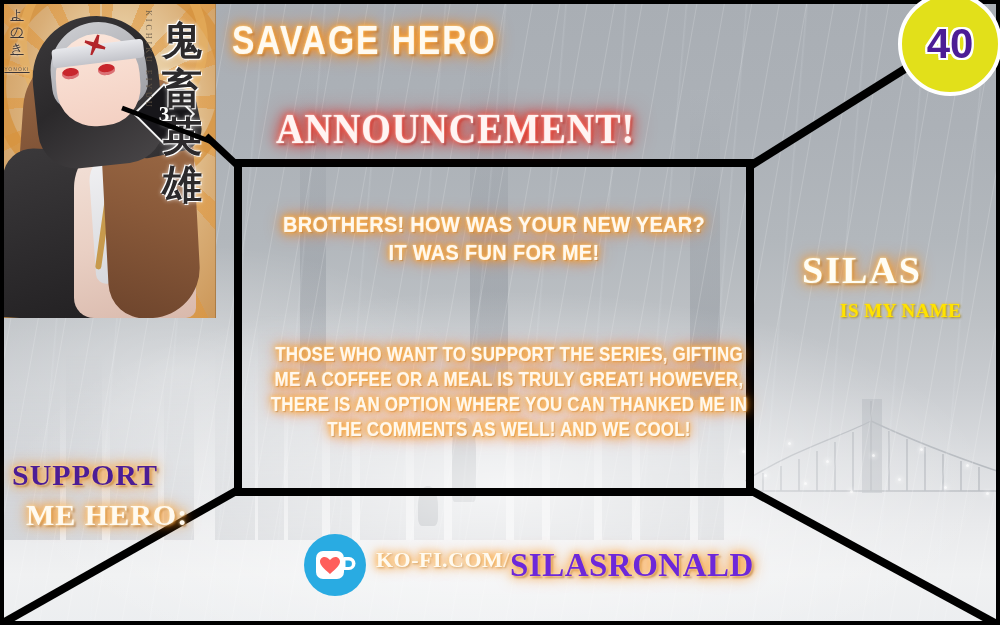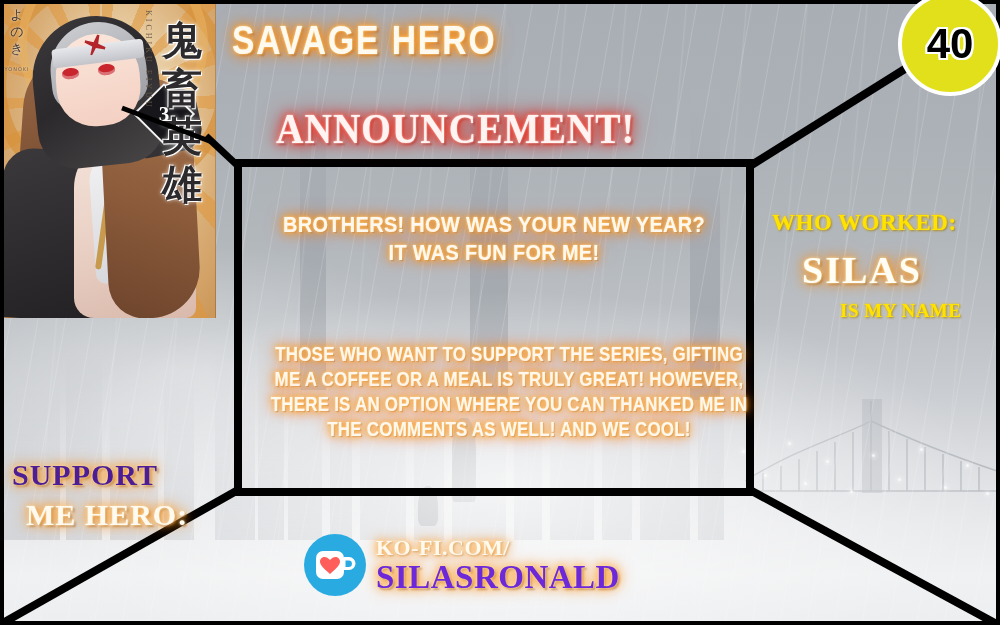--- a/index.html
+++ b/index.html
@@ -124,21 +124,21 @@
     font-size:21px;font-weight:bold;text-align:center;line-height:40px;}
   .cv-jp{position:absolute;right:4px;top:4px;width:58px;height:300px;
     font-family:"DejaVu Sans", sans-serif;color:#2c2a2c;font-weight:bold;
     font-size:40px;line-height:48px;text-align:center;
     text-shadow:0 0 5px rgba(255,255,255,.95),1px 1px 0 #fff,-1px -1px 0 #fff;
     letter-spacing:0;margin-top:12px;}
   .cv-romaji{position:absolute;right:62px;top:10px;writing-mode:vertical-rl;
     font-family:"Liberation Serif",serif;font-size:8px;letter-spacing:3px;color:#6a5c4a;opacity:.9;}
   .cv-author{position:absolute;left:4px;top:6px;width:26px;
     font-family:"DejaVu Sans",sans-serif;font-size:13px;color:#3a3436;line-height:17px;text-align:center;
-    text-shadow:0 0 3px rgba(255,255,255,.9);}
+    text-shadow:0 0 3px rgba(255,255,255,.9);text-decoration:underline;}
   .cv-author small{display:block;font-size:5px;letter-spacing:1px;margin-top:4px;color:#6b5e4c;}
 
   
   .lines{position:absolute;inset:0;pointer-events:none;}
 
   
   .txt{position:absolute;white-space:nowrap;}
 
   .t-savage{
     left:232px;top:16px;
@@ -202,41 +202,41 @@
   .t-support2{
     left:26px;top:498px;
     font-family:"Liberation Serif",serif;font-weight:bold;font-size:30px;
     color:#fffaf0;letter-spacing:1px;
     text-shadow:0 0 3px #ffe2ae,0 0 8px #ffa52e,0 0 16px #ff7d00,2px 2px 2px rgba(120,60,0,.5);
   }
 
   .kofi-wrap{position:absolute;left:304px;top:534px;display:flex;align-items:center;gap:10px;}
   .kofi-logo{width:62px;height:62px;border-radius:50%;background:#29abe2;
     display:flex;align-items:center;justify-content:center;flex:0 0 auto;}
-  .kofi-text{display:flex;flex-direction:column;line-height:1;}
+  .kofi-text{display:flex;flex-direction:row;line-height:1;}
   .t-kofi-url{
     font-family:"Liberation Serif",serif;font-weight:bold;font-size:22px;
     color:#fffaf0;letter-spacing:.5px;margin-bottom:2px;
     text-shadow:0 0 3px #ffe2ae,0 0 7px #ffa52e,0 0 14px #ff7d00,1px 1px 2px rgba(120,60,0,.5);
   }
   .t-kofi-user{
     font-family:"Liberation Serif",serif;font-weight:bold;font-size:33px;
     color:#6d28d9;letter-spacing:.5px;
     text-shadow:0 0 3px #ffe2ae,0 0 8px #ffa52e,0 0 16px #ff7d00,2px 2px 2px rgba(120,60,0,.5);
   }
 
   
   .badge{
     position:absolute;left:898px;top:-8px;width:104px;height:104px;border-radius:50%;
     background:#e2e01a;border:4px solid #ffffff;
     display:flex;align-items:center;justify-content:center;
   }
   .badge span{
     font-family:"Liberation Sans",sans-serif;font-weight:bold;font-size:42px;
-    color:#000000;letter-spacing:0px;
+    color:#4c1d95;letter-spacing:0px;
     text-shadow:-2px 0 0 #fff,2px 0 0 #fff,0 -2px 0 #fff,0 2px 0 #fff,
                 -2px -2px 0 #fff,2px 2px 0 #fff,2px -2px 0 #fff,-2px 2px 0 #fff;
   }
 </style>
 </head>
 <body>
 
 <div id="page">
 
   <div class="bg-base"></div>
@@ -373,21 +373,20 @@
     <div class="body-line">IT WAS FUN FOR ME!</div>
   </div>
 
   <div class="blk-support">
     <div class="body-line">THOSE WHO WANT TO SUPPORT THE SERIES, GIFTING</div>
     <div class="body-line">ME A COFFEE OR A MEAL IS TRULY GREAT! HOWEVER,</div>
     <div class="body-line">THERE IS AN OPTION WHERE YOU CAN THANKED ME IN</div>
     <div class="body-line">THE COMMENTS AS WELL! AND WE COOL!</div>
   </div>
 
-  <div class="txt t-whoworked">WHO WORKED:</div>
   <div class="txt t-ismyname">IS MY NAME</div>
   <div class="txt t-silas">SILAS</div>
 
   <div class="txt t-support1">SUPPORT</div>
   <div class="txt t-support2">ME HERO:</div>
 
   <div class="kofi-wrap">
     <div class="kofi-logo">
       <svg width="44" height="36" viewBox="0 0 44 36" aria-hidden="true">
         <rect x="3" y="4" width="28" height="28" rx="7" ry="7" fill="#ffffff"></rect>

